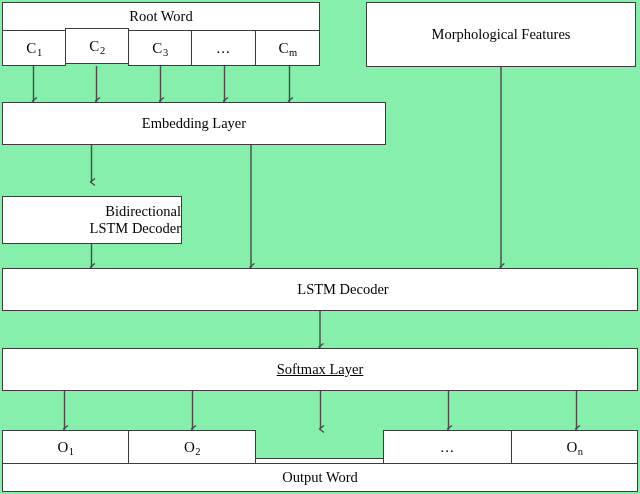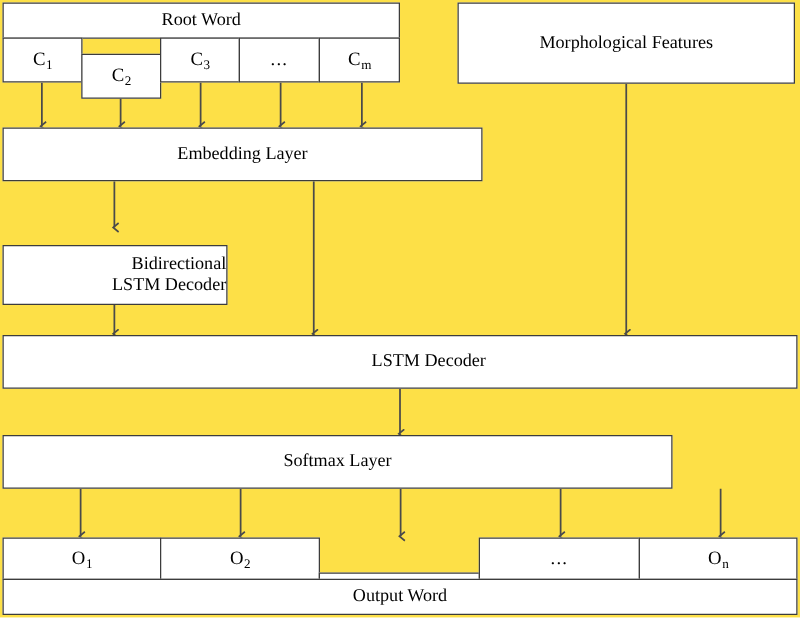--- a/index.html
+++ b/index.html
@@ -4,21 +4,21 @@
 <style>
   html, body {
     margin: 0;
     padding: 0;
     background: #ffffff;
   }
   #canvas {
     position: relative;
     width: 640px;
     height: 494px;
-    background: #fde047;
+    background: #86efac;
     font-family: "Liberation Serif", "DejaVu Serif", serif;
     color: #000000;
     overflow: hidden;
   }
   .box {
     position: absolute;
     box-sizing: border-box;
     border: 1.4px solid #3c3c3c;
     background: #ffffff;
     display: flex;
@@ -95,21 +95,21 @@
 
   <div class="box" style="left:2px; top:2px; width:318px; height:29px;">
     <span>Root Word</span>
   </div>
 
   <div class="cell" style="left:2px; top:30px; width:64px; height:36px;">
     <span>
       <span class="glyph">C</span><span class="sub">1</span>
     </span>
   </div>
-  <div class="cell" style="left:65px; top:43px; width:64px; height:36px;text-align:center;">
+  <div class="cell" style="left:65px; top:28px; width:64px; height:36px;text-align:center;">
     <span>
       <span class="glyph">C</span><span class="sub">2</span>
     </span>
   </div>
   <div class="cell" style="left:128px; top:30px; width:64px; height:36px;font-family:Liberation Serif, serif;">
     <span>
       <span class="glyph">C</span><span class="sub">3</span>
     </span>
   </div>
   <div class="cell" style="left:191px; top:30px; width:65px; height:36px;">
@@ -131,21 +131,21 @@
 
   <div class="box two-line" style="left:2px; top:196px; width:180px; height:48px;align-items:flex-end;">
     <span>Bidirectional</span>
     <span>LSTM Decoder</span>
   </div>
 
   <div class="box" style="left:2px; top:268px; width:636px; height:43px;padding-left:46px;">
     <span>LSTM Decoder</span>
   </div>
 
-  <div class="box" style="left:2px; top:348px; width:536px; height:43px;">
+  <div class="box" style="left:2px; top:348px; width:636px; height:43px;text-decoration:underline;">
     <span>Softmax Layer</span>
   </div>
 
   <div class="cell" style="left:2px; top:430px; width:127px; height:34px;">
     <span>
       <span class="glyph">O</span><span class="sub">1</span>
     </span>
   </div>
   <div class="cell" style="left:128px; top:430px; width:128px; height:34px;">
     <span>

